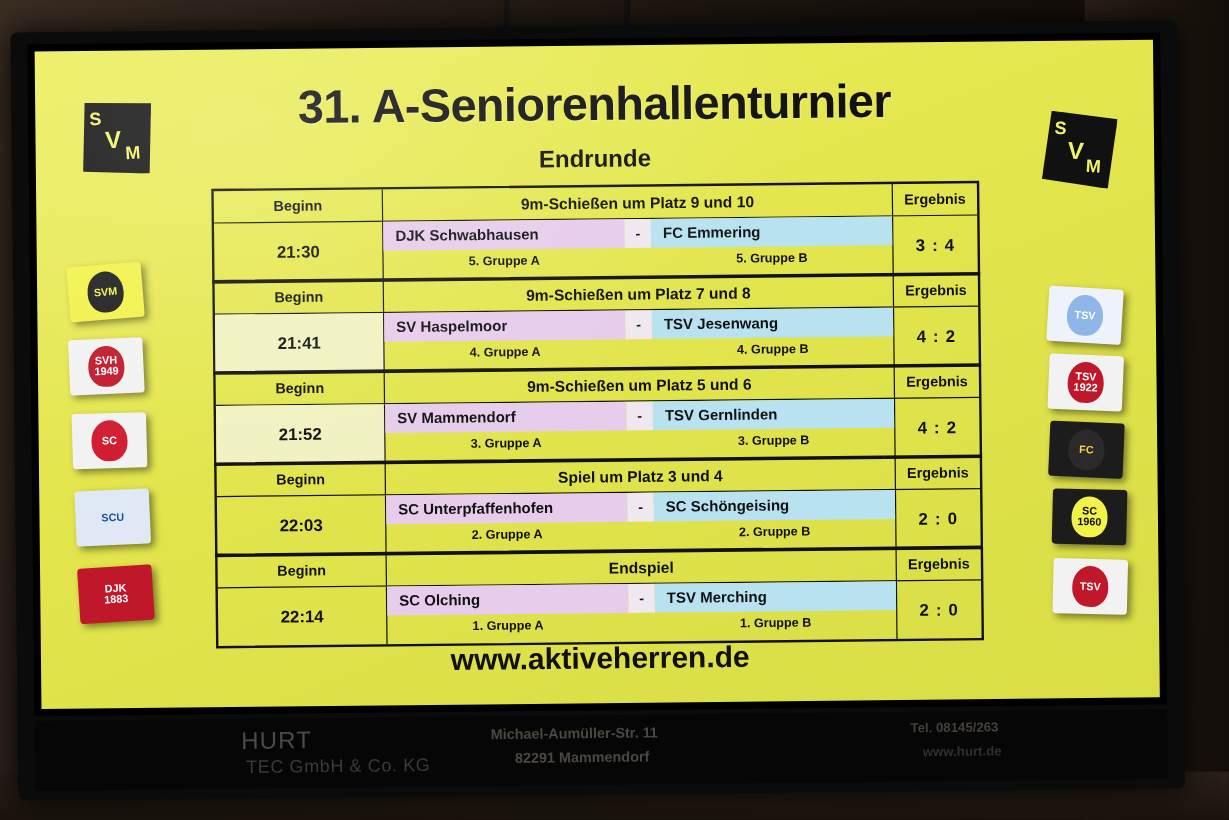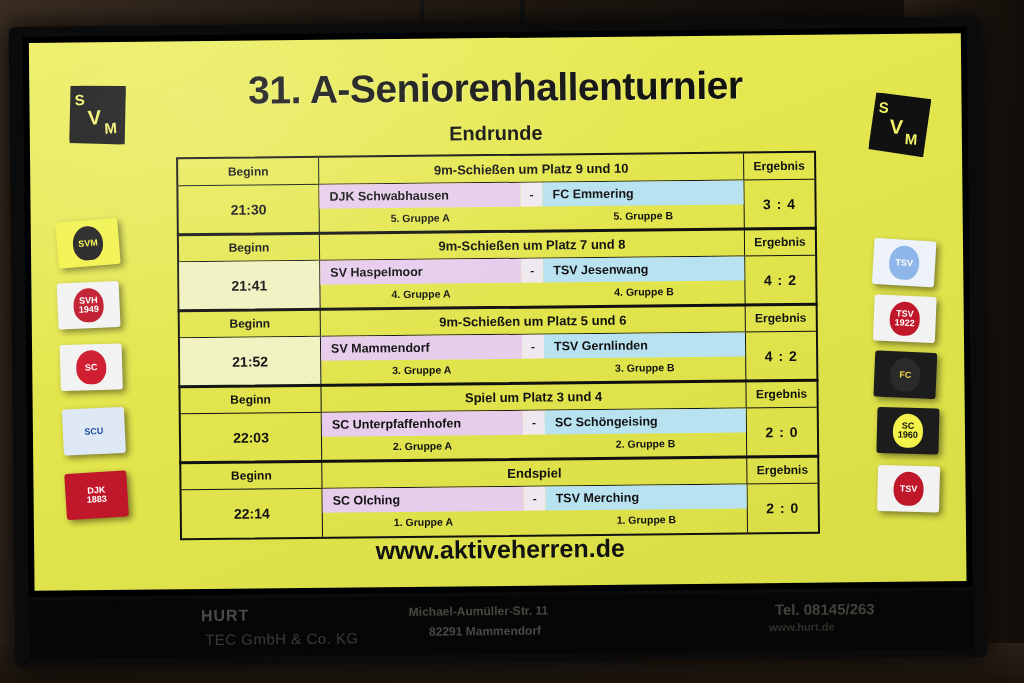--- a/index.html
+++ b/index.html
@@ -42,28 +42,28 @@
     background:linear-gradient(160deg,#ecee5c 0%,#e3e64d 40%,#d9dd46 100%);
     overflow:hidden;
   }
   .bezel-bottom{
     position:absolute;left:14px;top:574px;width:944px;height:58px;
     background:#060606;
     color:#2f2f2f;
   }
   .brand{
     position:absolute;left:172px;top:8px;
-    font-size:16px;font-weight:bold;letter-spacing:1px;color:#4a4a4a;
+    font-size:20px;font-weight:normal;letter-spacing:1px;color:#4a4a4a;
   }
   .brand-sub{
     position:absolute;left:176px;top:32px;font-size:15px;color:#3a3a3a;letter-spacing:.5px;
   }
   .addr1{position:absolute;left:380px;top:8px;font-size:12px;font-weight:bold;color:#4b4741;}
   .addr2{position:absolute;left:400px;top:28px;font-size:12px;font-weight:bold;color:#4b4741;}
-  .tel1{position:absolute;left:730px;top:8px;font-size:15px;font-weight:bold;color:#44403a;margin-left:16px;}
+  .tel1{position:absolute;left:730px;top:8px;font-size:11px;font-weight:bold;color:#44403a;}
   .tel2{position:absolute;left:740px;top:28px;font-size:11px;font-weight:bold;color:#33302b;}
 
   
   .title{
     position:absolute;left:0;top:28px;width:932px;text-align:center;
     font-size:39px;font-weight:bold;color:#111;letter-spacing:-.5px;
     text-shadow:1px 1px 0 rgba(255,255,255,.25);
   }
   .subtitle{
     position:absolute;left:0;top:84px;width:932px;text-align:center;

